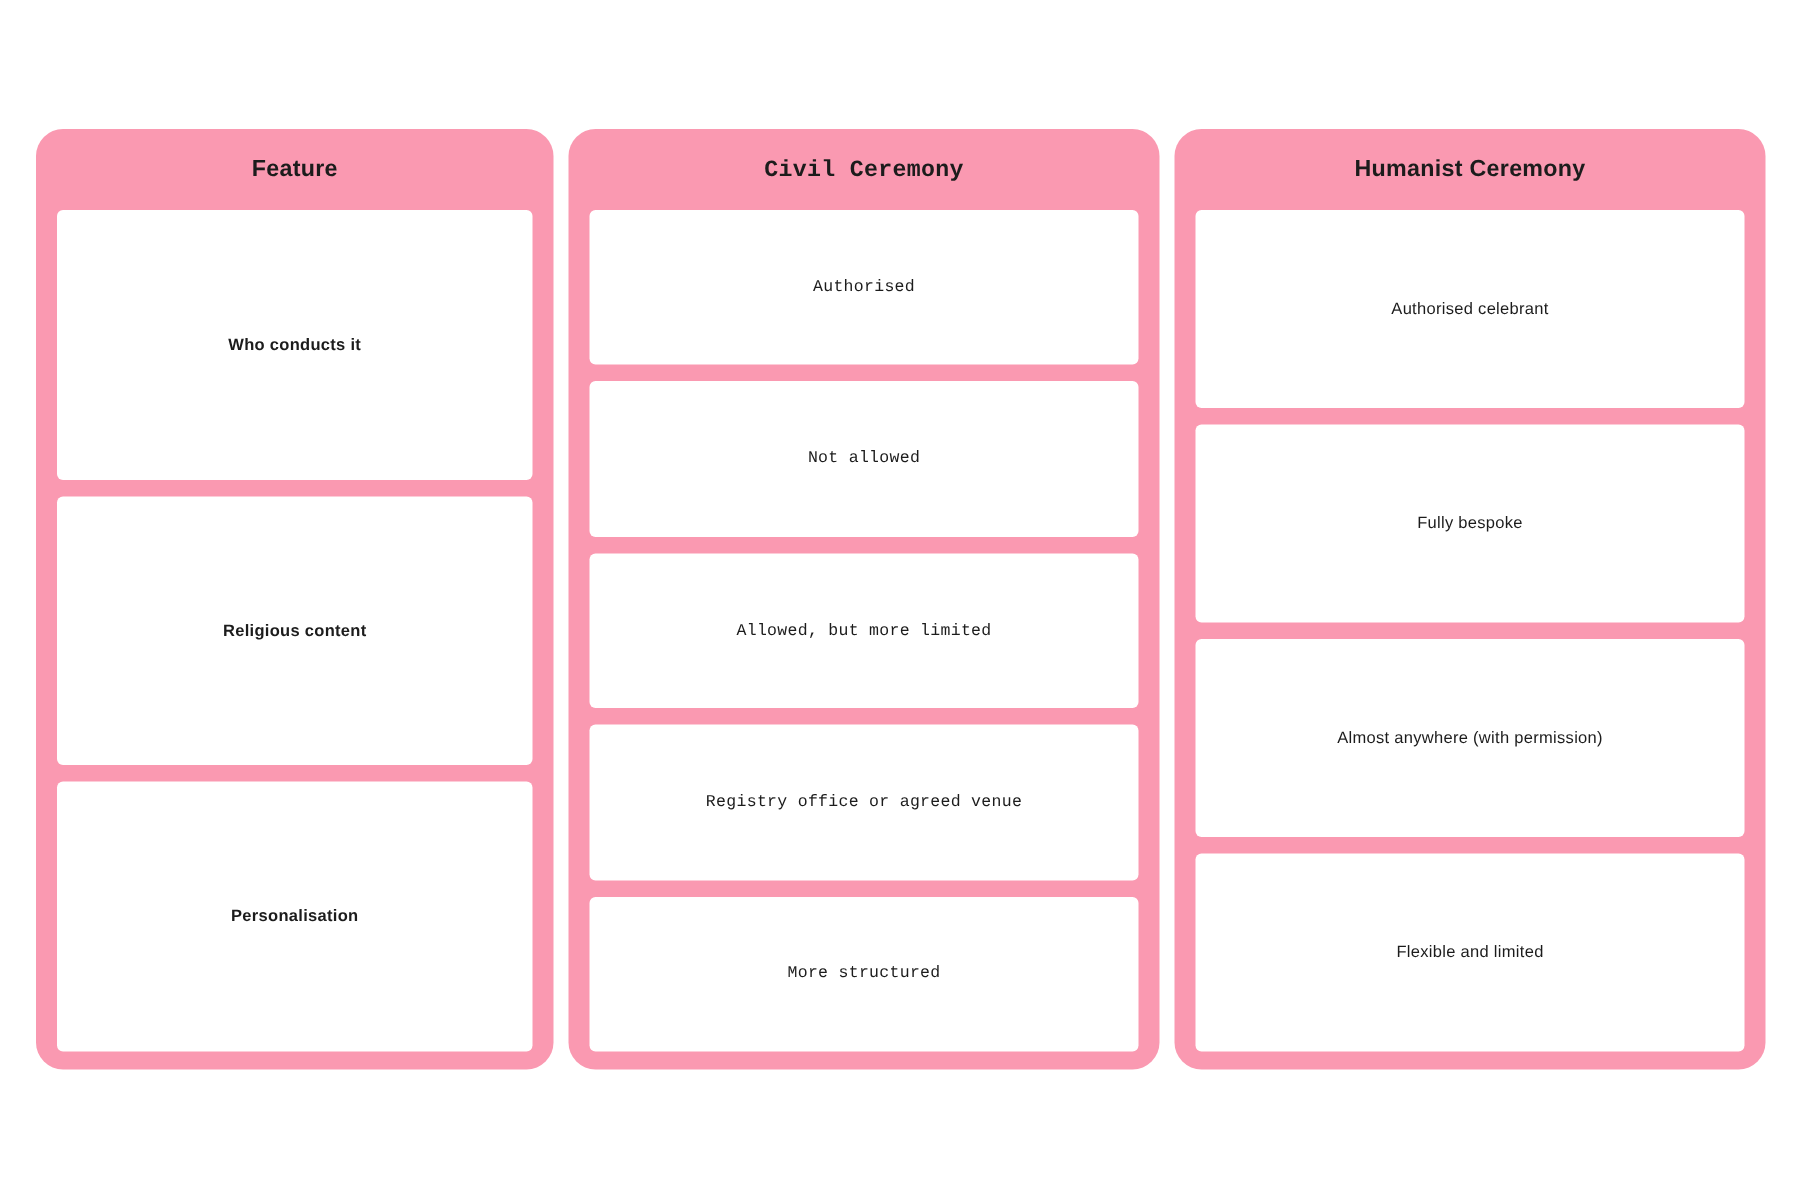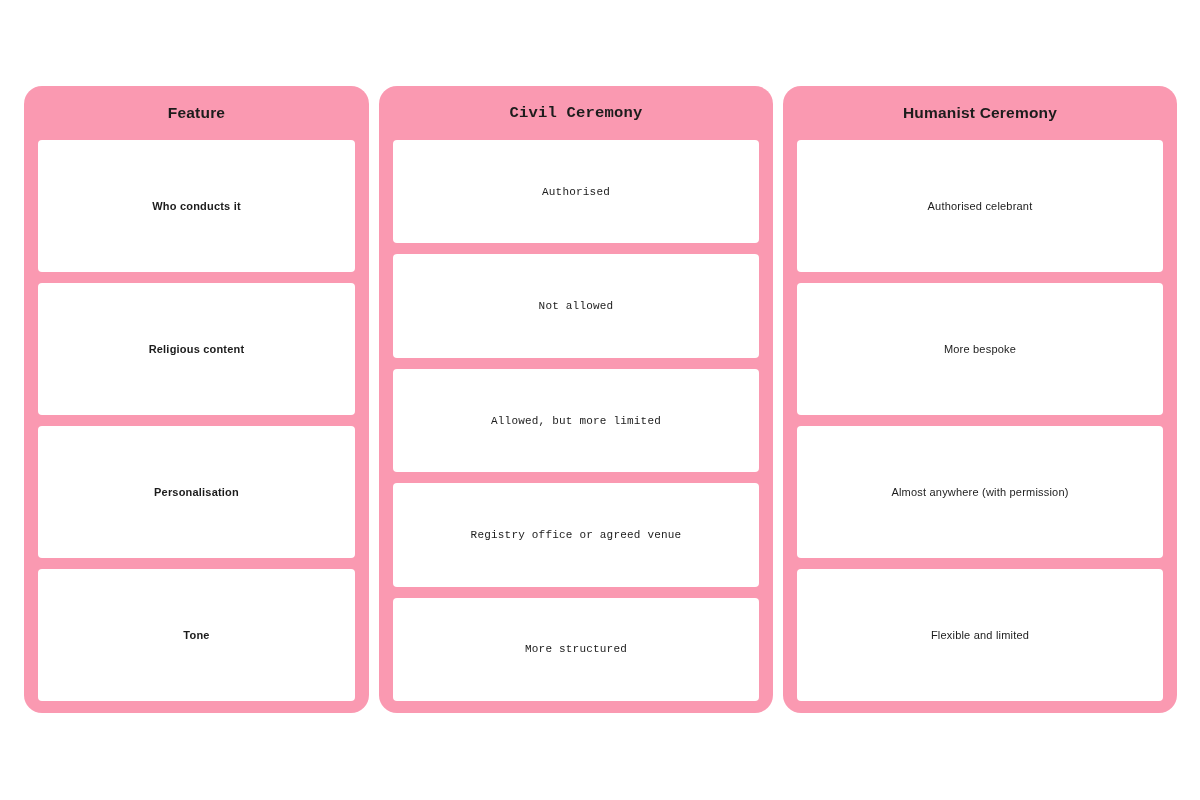--- a/index.html
+++ b/index.html
@@ -68,38 +68,37 @@
 <body>
 
 <div class="board">
 
   <div class="column col-0">
     <div class="col-header">Feature</div>
     <div class="cards">
       <div class="card">Who conducts it</div>
       <div class="card">Religious content</div>
       <div class="card">Personalisation</div>
-      <div class="card">Tone</div>
     </div>
   </div>
 
   <div class="column col-1">
     <div class="col-header">Civil Ceremony</div>
     <div class="cards">
       <div class="card">Authorised</div>
       <div class="card">Not allowed</div>
       <div class="card">Allowed, but more limited</div>
       <div class="card">Registry office or agreed venue</div>
       <div class="card">More structured</div>
     </div>
   </div>
 
   <div class="column col-2">
     <div class="col-header">Humanist Ceremony</div>
     <div class="cards">
       <div class="card">Authorised celebrant</div>
-      <div class="card">More bespoke</div>
+      <div class="card">Fully bespoke</div>
       <div class="card">Almost anywhere (with permission)</div>
       <div class="card">Flexible and limited</div>
     </div>
   </div>
 
 </div>
 
 </body></html>

